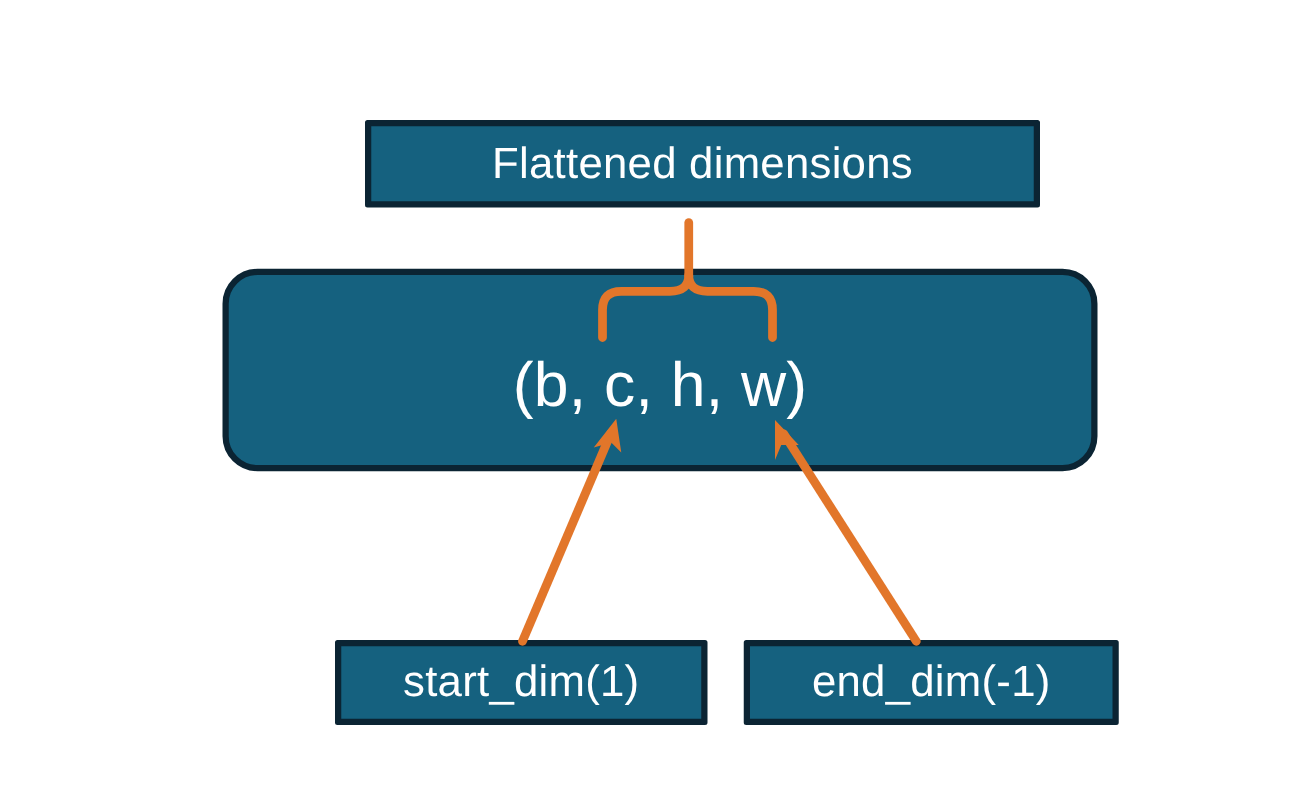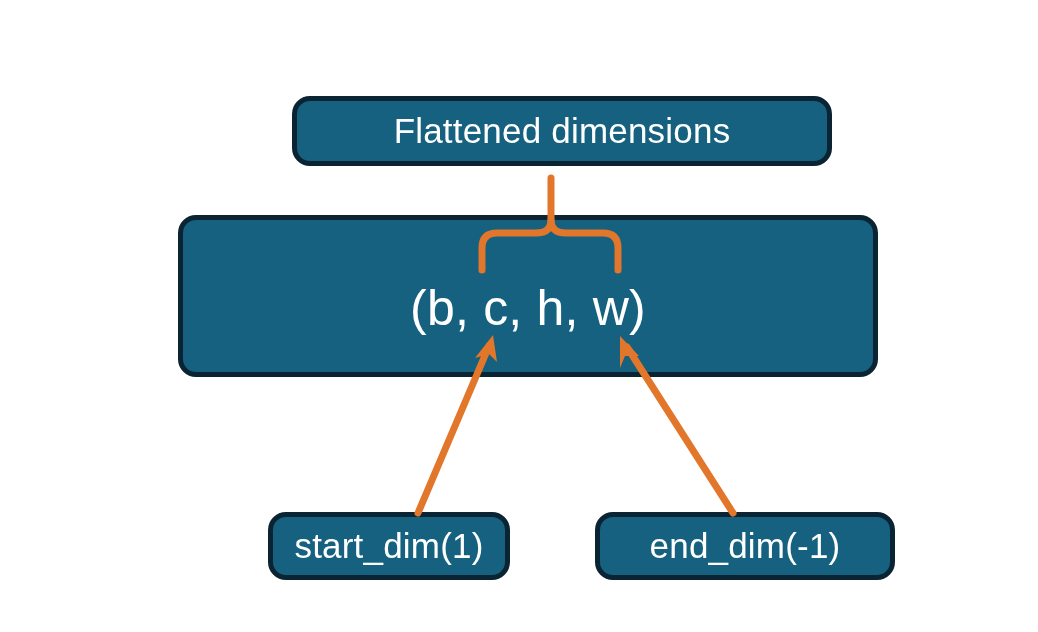--- a/index.html
+++ b/index.html
@@ -15,21 +15,21 @@
     width: 1038px;
     height: 632px;
     background: #ffffff;
     overflow: hidden;
   }
   .node {
     position: absolute;
     box-sizing: border-box;
     background: #15617F;
     border: 5px solid #0B2433;
-    border-radius: 18px;
+    border-radius: 2px;
     display: flex;
     align-items: center;
     justify-content: center;
     color: #ffffff;
     font-family: "Liberation Sans", sans-serif;
     font-weight: 400;
     letter-spacing: 0.2px;
     user-select: none;
   }
   #node-flattened {
@@ -37,36 +37,36 @@
     top: 96px;
     width: 540px;
     height: 70px;
     font-size: 35px;
   }
   #node-shape {
     left: 178px;
     top: 215px;
     width: 700px;
     height: 162px;
-    border-radius: 18px;
+    border-radius: 28px;
     font-size: 0;
   }
   #node-shape .shape-label {
     font-size: 50px;
     line-height: 1;
     position: absolute;
     left: 0;
     right: 0;
     top: 63px;
     text-align: center;
   }
   #node-startdim {
     left: 268px;
     top: 512px;
-    width: 242px;
+    width: 298px;
     height: 68px;
     font-size: 35px;
   }
   #node-enddim {
     left: 580px;
     top: 512px;
     width: 300px;
     height: 68px;
     font-size: 35px;
     margin-left: 15px;

